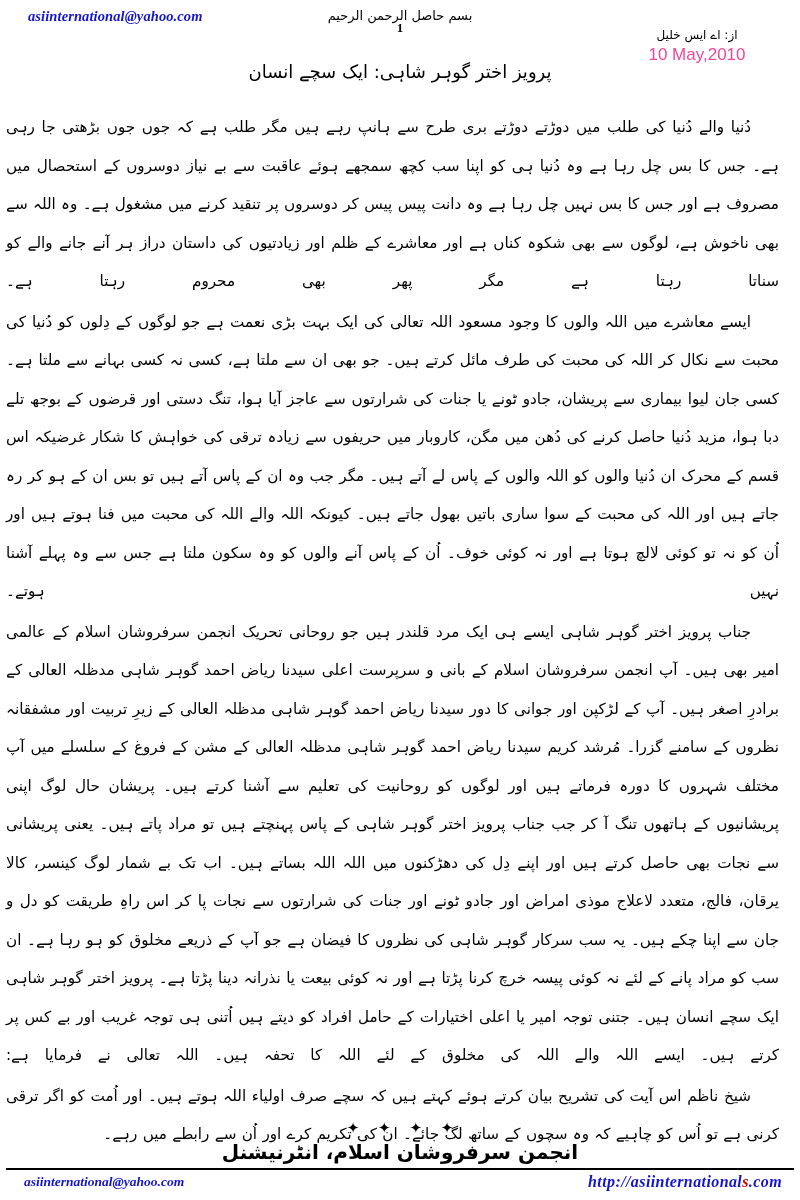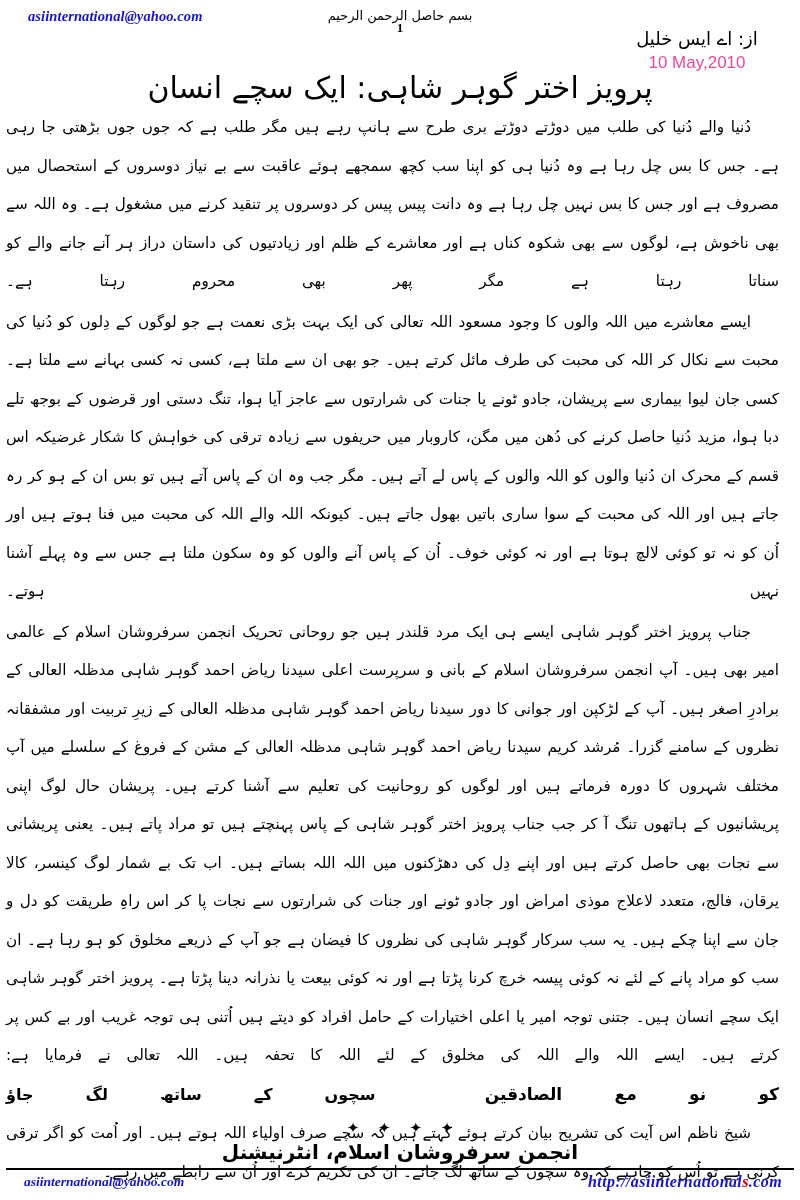--- a/index.html
+++ b/index.html
@@ -67,42 +67,42 @@
   .byline-block {
     position: absolute;
     top: 24px;
     right: 18px;
     text-align: center;
     width: 170px;
   }
   .byline-author {
     direction: rtl;
     font-family: "DejaVu Sans", "Liberation Sans", sans-serif;
-    font-size: 18px;
+    font-size: 12px;
     color: #000;
     white-space: nowrap;
     line-height: 1.25;
   }
   .byline-date {
     direction: ltr;
     font-family: "Liberation Sans", "DejaVu Sans", sans-serif;
     font-size: 17px;
     color: #ec4899;
     margin-top: 2px;
     line-height: 1.15;
   }
   .article-title {
     position: absolute;
     top: 44px;
     left: 0;
     right: 0;
     text-align: center;
     direction: rtl;
     font-family: "DejaVu Sans", "Liberation Sans", sans-serif;
-    font-size: 30px;
+    font-size: 18px;
     font-weight: normal;
     color: #000;
     white-space: nowrap;
     line-height: 1.3;
   }
 
   
   .article-body {
     position: absolute;
     top: 104px;
@@ -242,24 +242,20 @@
   </div>
 
   <div class="article-body">
 
     <p class="para">دُنیا والے دُنیا کی طلب میں دوڑتے دوڑتے بری طرح سے ہانپ رہے ہیں مگر طلب ہے کہ جوں جوں بڑھتی جا رہی ہے۔ جس کا بس چل رہا ہے وہ دُنیا ہی کو اپنا سب کچھ سمجھے ہوئے عاقبت سے بے نیاز دوسروں کے استحصال میں مصروف ہے اور جس کا بس نہیں چل رہا ہے وہ دانت پیس پیس کر دوسروں پر تنقید کرنے میں مشغول ہے۔ وہ اللہ سے بھی ناخوش ہے، لوگوں سے بھی شکوہ کناں ہے اور معاشرے کے ظلم اور زیادتیوں کی داستان دراز ہر آنے جانے والے کو سناتا رہتا ہے مگر پھر بھی محروم رہتا ہے۔</p>
 
     <p class="para">ایسے معاشرے میں اللہ والوں کا وجود مسعود اللہ تعالی کی ایک بہت بڑی نعمت ہے جو لوگوں کے دِلوں کو دُنیا کی محبت سے نکال کر اللہ کی محبت کی طرف مائل کرتے ہیں۔ جو بھی ان سے ملتا ہے، کسی نہ کسی بہانے سے ملتا ہے۔ کسی جان لیوا بیماری سے پریشان، جادو ٹونے یا جنات کی شرارتوں سے عاجز آیا ہوا، تنگ دستی اور قرضوں کے بوجھ تلے دبا ہوا، مزید دُنیا حاصل کرنے کی دُھن میں مگن، کاروبار میں حریفوں سے زیادہ ترقی کی خواہش کا شکار غرضیکہ اس قسم کے محرک ان دُنیا والوں کو اللہ والوں کے پاس لے آتے ہیں۔ مگر جب وہ ان کے پاس آتے ہیں تو بس ان کے ہو کر رہ جاتے ہیں اور اللہ کی محبت کے سوا ساری باتیں بھول جاتے ہیں۔ کیونکہ اللہ والے اللہ کی محبت میں فنا ہوتے ہیں اور اُن کو نہ تو کوئی لالچ ہوتا ہے اور نہ کوئی خوف۔ اُن کے پاس آنے والوں کو وہ سکون ملتا ہے جس سے وہ پہلے آشنا نہیں ہوتے۔</p>
 
     <p class="para">جناب پرویز اختر گوہر شاہی ایسے ہی ایک مرد قلندر ہیں جو روحانی تحریک انجمن سرفروشان اسلام کے عالمی امیر بھی ہیں۔ آپ انجمن سرفروشان اسلام کے بانی و سرپرست اعلی سیدنا ریاض احمد گوہر شاہی مدظلہ العالی کے برادرِ اصغر ہیں۔ آپ کے لڑکپن اور جوانی کا دور سیدنا ریاض احمد گوہر شاہی مدظلہ العالی کے زیرِ تربیت اور مشفقانہ نظروں کے سامنے گزرا۔ مُرشد کریم سیدنا ریاض احمد گوہر شاہی مدظلہ العالی کے مشن کے فروغ کے سلسلے میں آپ مختلف شہروں کا دورہ فرماتے ہیں اور لوگوں کو روحانیت کی تعلیم سے آشنا کرتے ہیں۔ پریشان حال لوگ اپنی پریشانیوں کے ہاتھوں تنگ آ کر جب جناب پرویز اختر گوہر شاہی کے پاس پہنچتے ہیں تو مراد پاتے ہیں۔ یعنی پریشانی سے نجات بھی حاصل کرتے ہیں اور اپنے دِل کی دھڑکنوں میں اللہ اللہ بساتے ہیں۔ اب تک بے شمار لوگ کینسر، کالا یرقان، فالج، متعدد لاعلاج موذی امراض اور جادو ٹونے اور جنات کی شرارتوں سے نجات پا کر اس راہِ طریقت کو دل و جان سے اپنا چکے ہیں۔ یہ سب سرکار گوہر شاہی کی نظروں کا فیضان ہے جو آپ کے ذریعے مخلوق کو ہو رہا ہے۔ ان سب کو مراد پانے کے لئے نہ کوئی پیسہ خرچ کرنا پڑتا ہے اور نہ کوئی بیعت یا نذرانہ دینا پڑتا ہے۔ پرویز اختر گوہر شاہی ایک سچے انسان ہیں۔ جتنی توجہ امیر یا اعلی اختیارات کے حامل افراد کو دیتے ہیں اُتنی ہی توجہ غریب اور بے کس پر کرتے ہیں۔ ایسے اللہ والے اللہ کی مخلوق کے لئے اللہ کا تحفہ ہیں۔ اللہ تعالی نے فرمایا ہے:</p>
 
-    <div class="quote-line">
-      <span class="quote-arabic">كو نو مع الصادقين</span>
-      <span class="quote-gloss">سچوں کے ساتھ لگ جاؤ</span>
-    </div>
 
     <p class="para last-free">شیخ ناظم اس آیت کی تشریح بیان کرتے ہوئے کہتے ہیں کہ سچے صرف اولیاء اللہ ہوتے ہیں۔ اور اُمت کو اگر ترقی کرنی ہے تو اُس کو چاہیے کہ وہ سچوں کے ساتھ لگ جائے۔ ان کی تکریم کرے اور اُن سے رابطے میں رہے۔</p>
   </div>
 
   <div class="footer">
 
     <div class="diamond-row">✦ ✦ ✦ ✦</div>
 
     <div class="org-name">انجمن سرفروشان اسلام، انٹرنیشنل</div>
 

